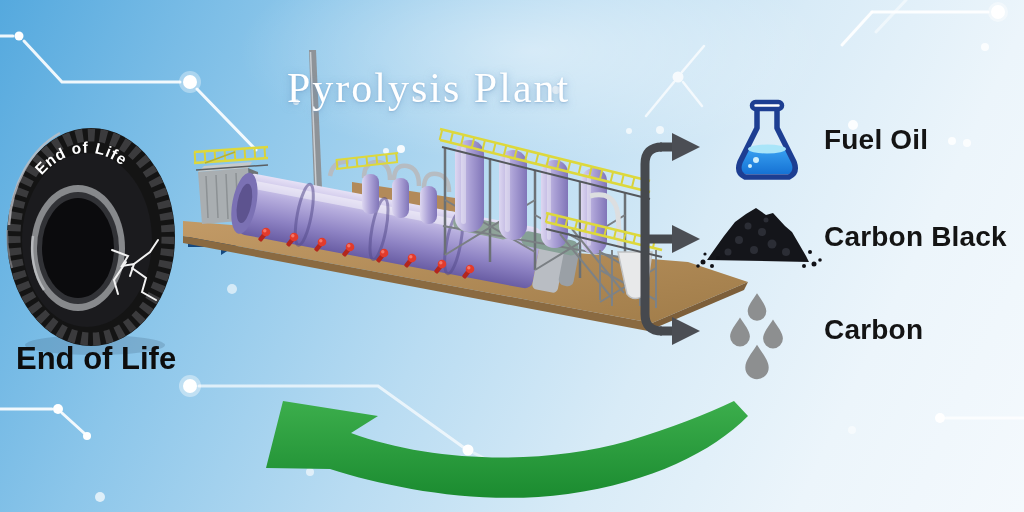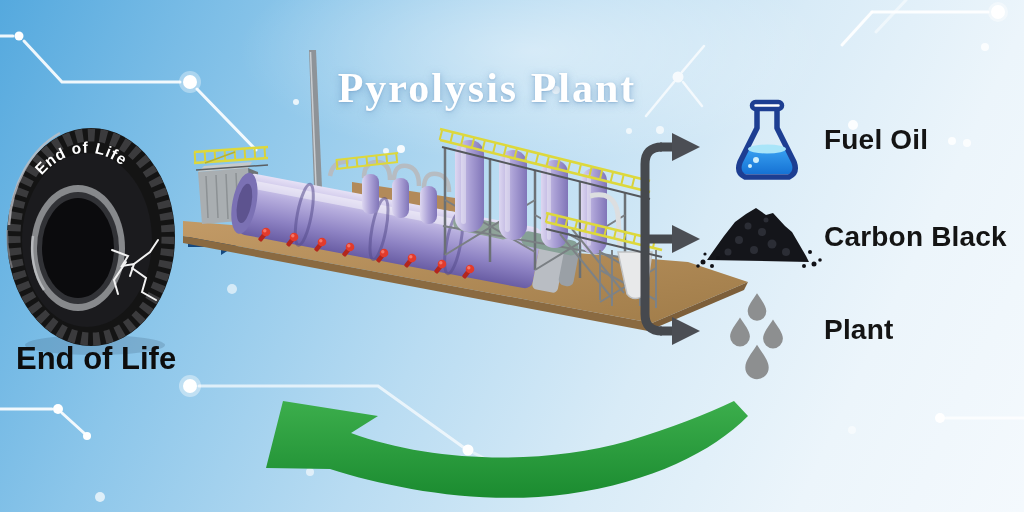--- a/index.html
+++ b/index.html
@@ -5,22 +5,22 @@
   html,body{margin:0;padding:0;}
   body{font-family:"Liberation Sans",sans-serif;}
   .scene{
     position:relative;width:1024px;height:512px;overflow:hidden;
     background:
       radial-gradient(ellipse 420px 160px at 52% 10%, rgba(255,255,255,.45), rgba(255,255,255,0) 70%),
       linear-gradient(115deg,#55a9de 0%,#8cc6ea 24%,#b9dcf2 46%,#d8ebf7 64%,#ecf5fb 82%,#f4f9fd 100%);
   }
   svg{position:absolute;left:0;top:0;}
   .title{
-    position:absolute;left:287px;top:64px;width:400px;text-align:center;
-    font-family:"Liberation Serif",serif;font-weight:700;font-size:42px;
+    position:absolute;left:287px;top:64px;width:400px;
+    font-family:"Liberation Serif",serif;font-weight:400;font-size:42px;
     color:#ffffff;letter-spacing:2px;
     text-shadow:0 2px 9px rgba(100,150,195,.6),0 1px 2px rgba(120,160,200,.5);
     white-space:nowrap;
   }
   .out-label{
     position:absolute;left:824px;font-weight:700;font-size:28px;color:#141414;
     letter-spacing:.2px;white-space:nowrap;
   }
   .out-label.fuel{top:124px;}
   .out-label.carbon{top:221px;text-align:right;}
@@ -335,14 +335,14 @@
        L 748,416
        C 712,452 652,482 568,494
        C 480,506 390,488 330,469
        L 266,468 Z" fill="url(#greenGrad)"></path>
 </svg>
 
   <div class="title">Pyrolysis Plant</div>
   <div class="eol-label">End of Life</div>
   <div class="out-label fuel">Fuel Oil</div>
   <div class="out-label carbon">Carbon Black</div>
-  <div class="out-label syngas">Plant</div>
+  <div class="out-label syngas">Carbon</div>
 </div>
 
 </body></html>

